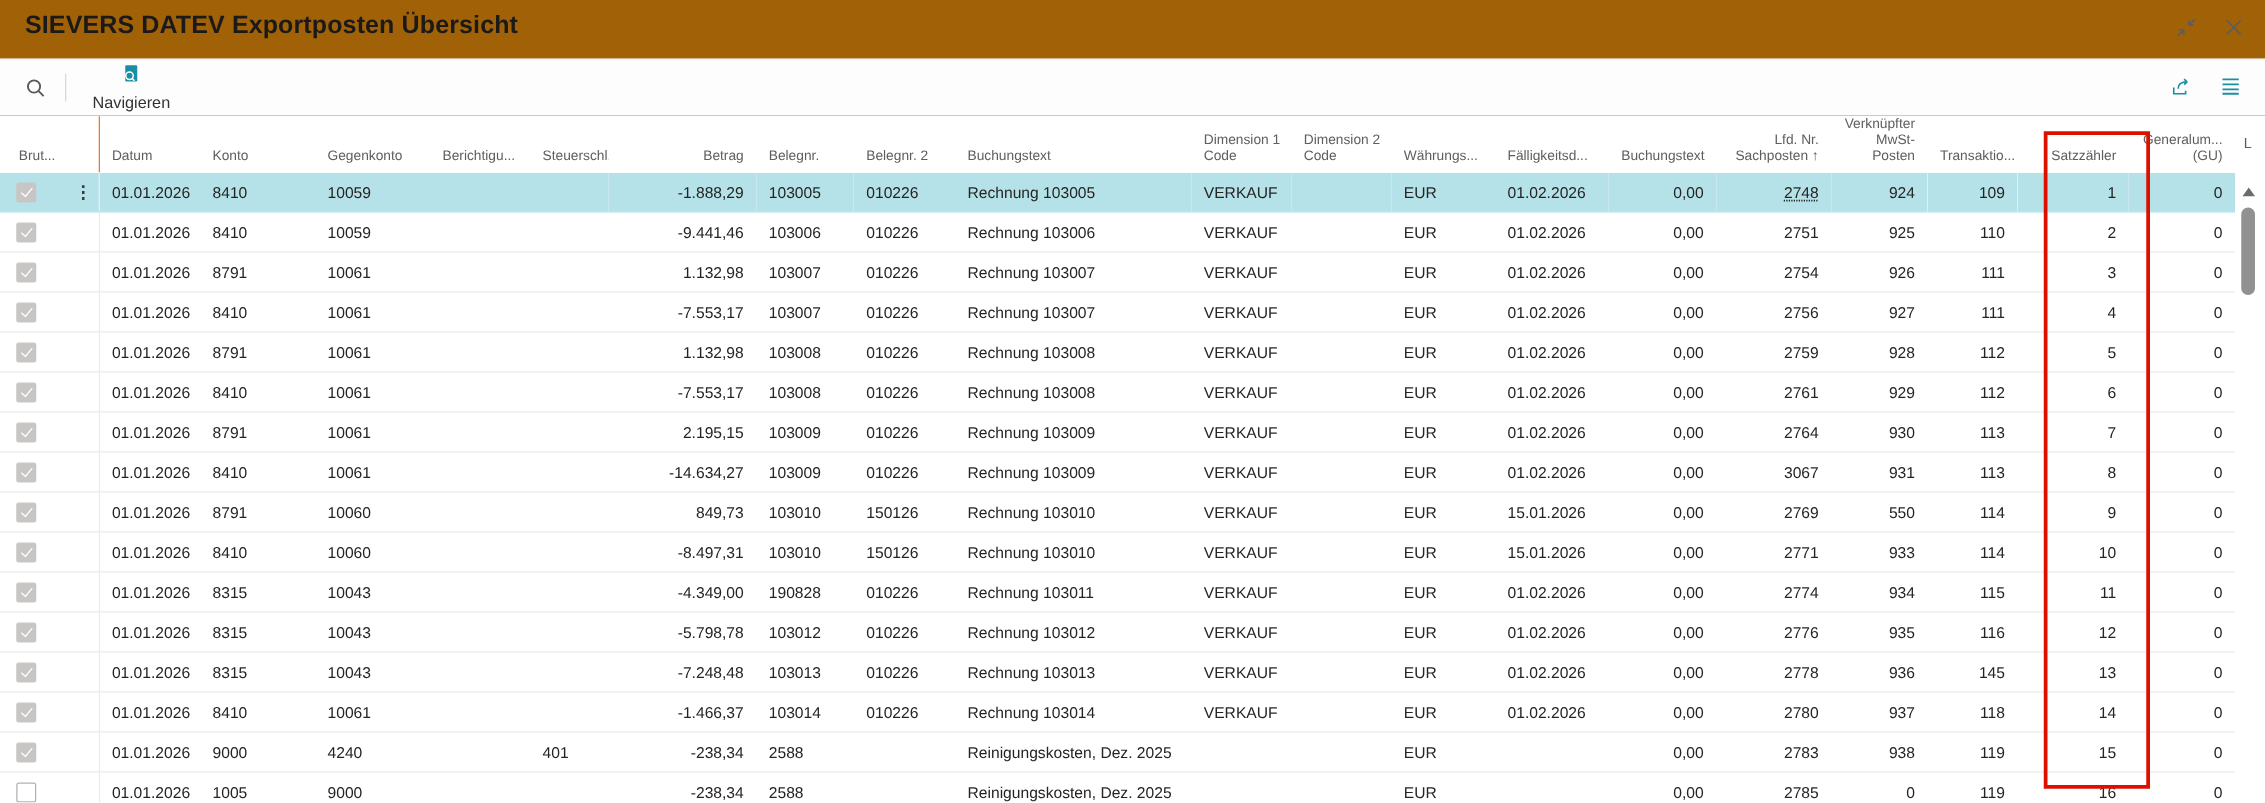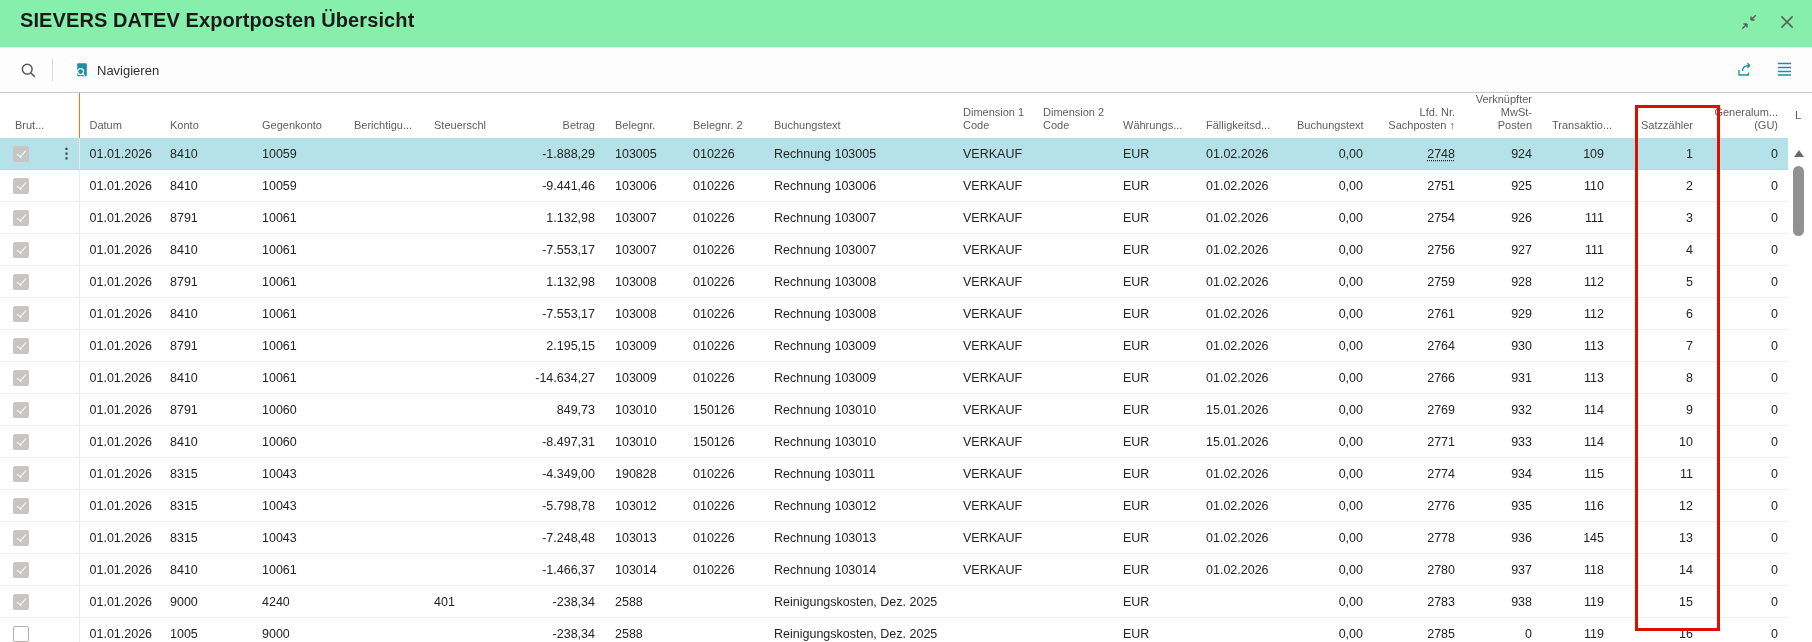--- a/index.html
+++ b/index.html
@@ -1,33 +1,33 @@
 <!DOCTYPE html>
 <html><head>
 <meta charset="utf-8">
 <style>
   html,body{margin:0;padding:0;background:#fff;}
   body{width:1812px;height:642px;overflow:hidden;position:relative;
        font-family:"Liberation Sans",sans-serif;color:#252423;}
 
   
-  .titlebar{position:relative;height:47px;background:#86efac;}
+  .titlebar{position:relative;height:47px;background:#a16207;}
   .page-title{position:absolute;left:20px;top:9px;margin:0;font-size:20px;
               font-weight:700;color:#1b1a19;letter-spacing:.1px;}
   .titlebar-icons{position:absolute;right:16px;top:13px;display:flex;gap:20px;align-items:center;}
   .tb-icon{display:inline-flex;width:18px;height:18px;cursor:pointer;}
 
   
   .toolbar{position:relative;height:44px;background:#fdfdfd;
            border-top:1px solid #f1f1f1;border-bottom:1px solid #cbcbcb;
            display:flex;align-items:center;}
   .search-btn{margin-left:20px;display:inline-flex;cursor:pointer;}
   .vdivider{width:1px;height:22px;background:#d8d8d8;margin:0 15px;}
   .nav-btn{display:flex;align-items:center;gap:7px;background:none;border:none;
-           font-family:inherit;font-size:13px;color:#323130;cursor:pointer;padding:4px 6px;}
+           font-family:inherit;font-size:13px;color:#323130;cursor:pointer;padding:4px 6px;flex-direction:column;}
   .toolbar-right{position:absolute;right:18px;display:flex;gap:22px;align-items:center;}
 
   
   .grid{position:relative;height:550px;background:#fff;}
   table{border-collapse:collapse;table-layout:fixed;width:1788px;}
   thead th{height:35px;vertical-align:bottom;padding:0 10px 6px 10px;
            font-size:11px;font-weight:400;color:#605e5c;text-align:left;
            white-space:nowrap;overflow:hidden;line-height:13px;cursor:pointer;}
   th.a-right{text-align:right;}
   tbody td{height:31px;padding:0 10px;font-size:12.5px;color:#252423;
@@ -374,21 +374,21 @@
           <td class="c-steuerschluessel a-left"></td>
           <td class="c-betrag a-right">-14.634,27</td>
           <td class="c-belegnr a-left">103009</td>
           <td class="c-belegnr2 a-left">010226</td>
           <td class="c-buchungstext a-left">Rechnung 103009</td>
           <td class="c-dim1 a-left">VERKAUF</td>
           <td class="c-dim2 a-left"></td>
           <td class="c-waehrung a-left">EUR</td>
           <td class="c-faelligkeit a-left">01.02.2026</td>
           <td class="c-skontobetrag a-right">0,00</td>
-          <td class="c-lfdnr a-right">2766</td>
+          <td class="c-lfdnr a-right">3067</td>
           <td class="c-mwst a-right">931</td>
           <td class="c-transaktion a-right">113</td>
           <td class="c-satzzaehler a-right">8</td>
           <td class="c-gu a-right">0</td>
         </tr>
         <tr>
           <td class="c-select a-left"><span class="checkbox checked"></span></td>
           <td class="c-datum a-left">01.01.2026</td>
           <td class="c-konto a-left">8791</td>
           <td class="c-gegenkonto a-left">10060</td>
@@ -397,21 +397,21 @@
           <td class="c-betrag a-right">849,73</td>
           <td class="c-belegnr a-left">103010</td>
           <td class="c-belegnr2 a-left">150126</td>
           <td class="c-buchungstext a-left">Rechnung 103010</td>
           <td class="c-dim1 a-left">VERKAUF</td>
           <td class="c-dim2 a-left"></td>
           <td class="c-waehrung a-left">EUR</td>
           <td class="c-faelligkeit a-left">15.01.2026</td>
           <td class="c-skontobetrag a-right">0,00</td>
           <td class="c-lfdnr a-right">2769</td>
-          <td class="c-mwst a-right">932</td>
+          <td class="c-mwst a-right">550</td>
           <td class="c-transaktion a-right">114</td>
           <td class="c-satzzaehler a-right">9</td>
           <td class="c-gu a-right">0</td>
         </tr>
         <tr>
           <td class="c-select a-left"><span class="checkbox checked"></span></td>
           <td class="c-datum a-left">01.01.2026</td>
           <td class="c-konto a-left">8410</td>
           <td class="c-gegenkonto a-left">10060</td>
           <td class="c-berichtigung a-left"></td>

